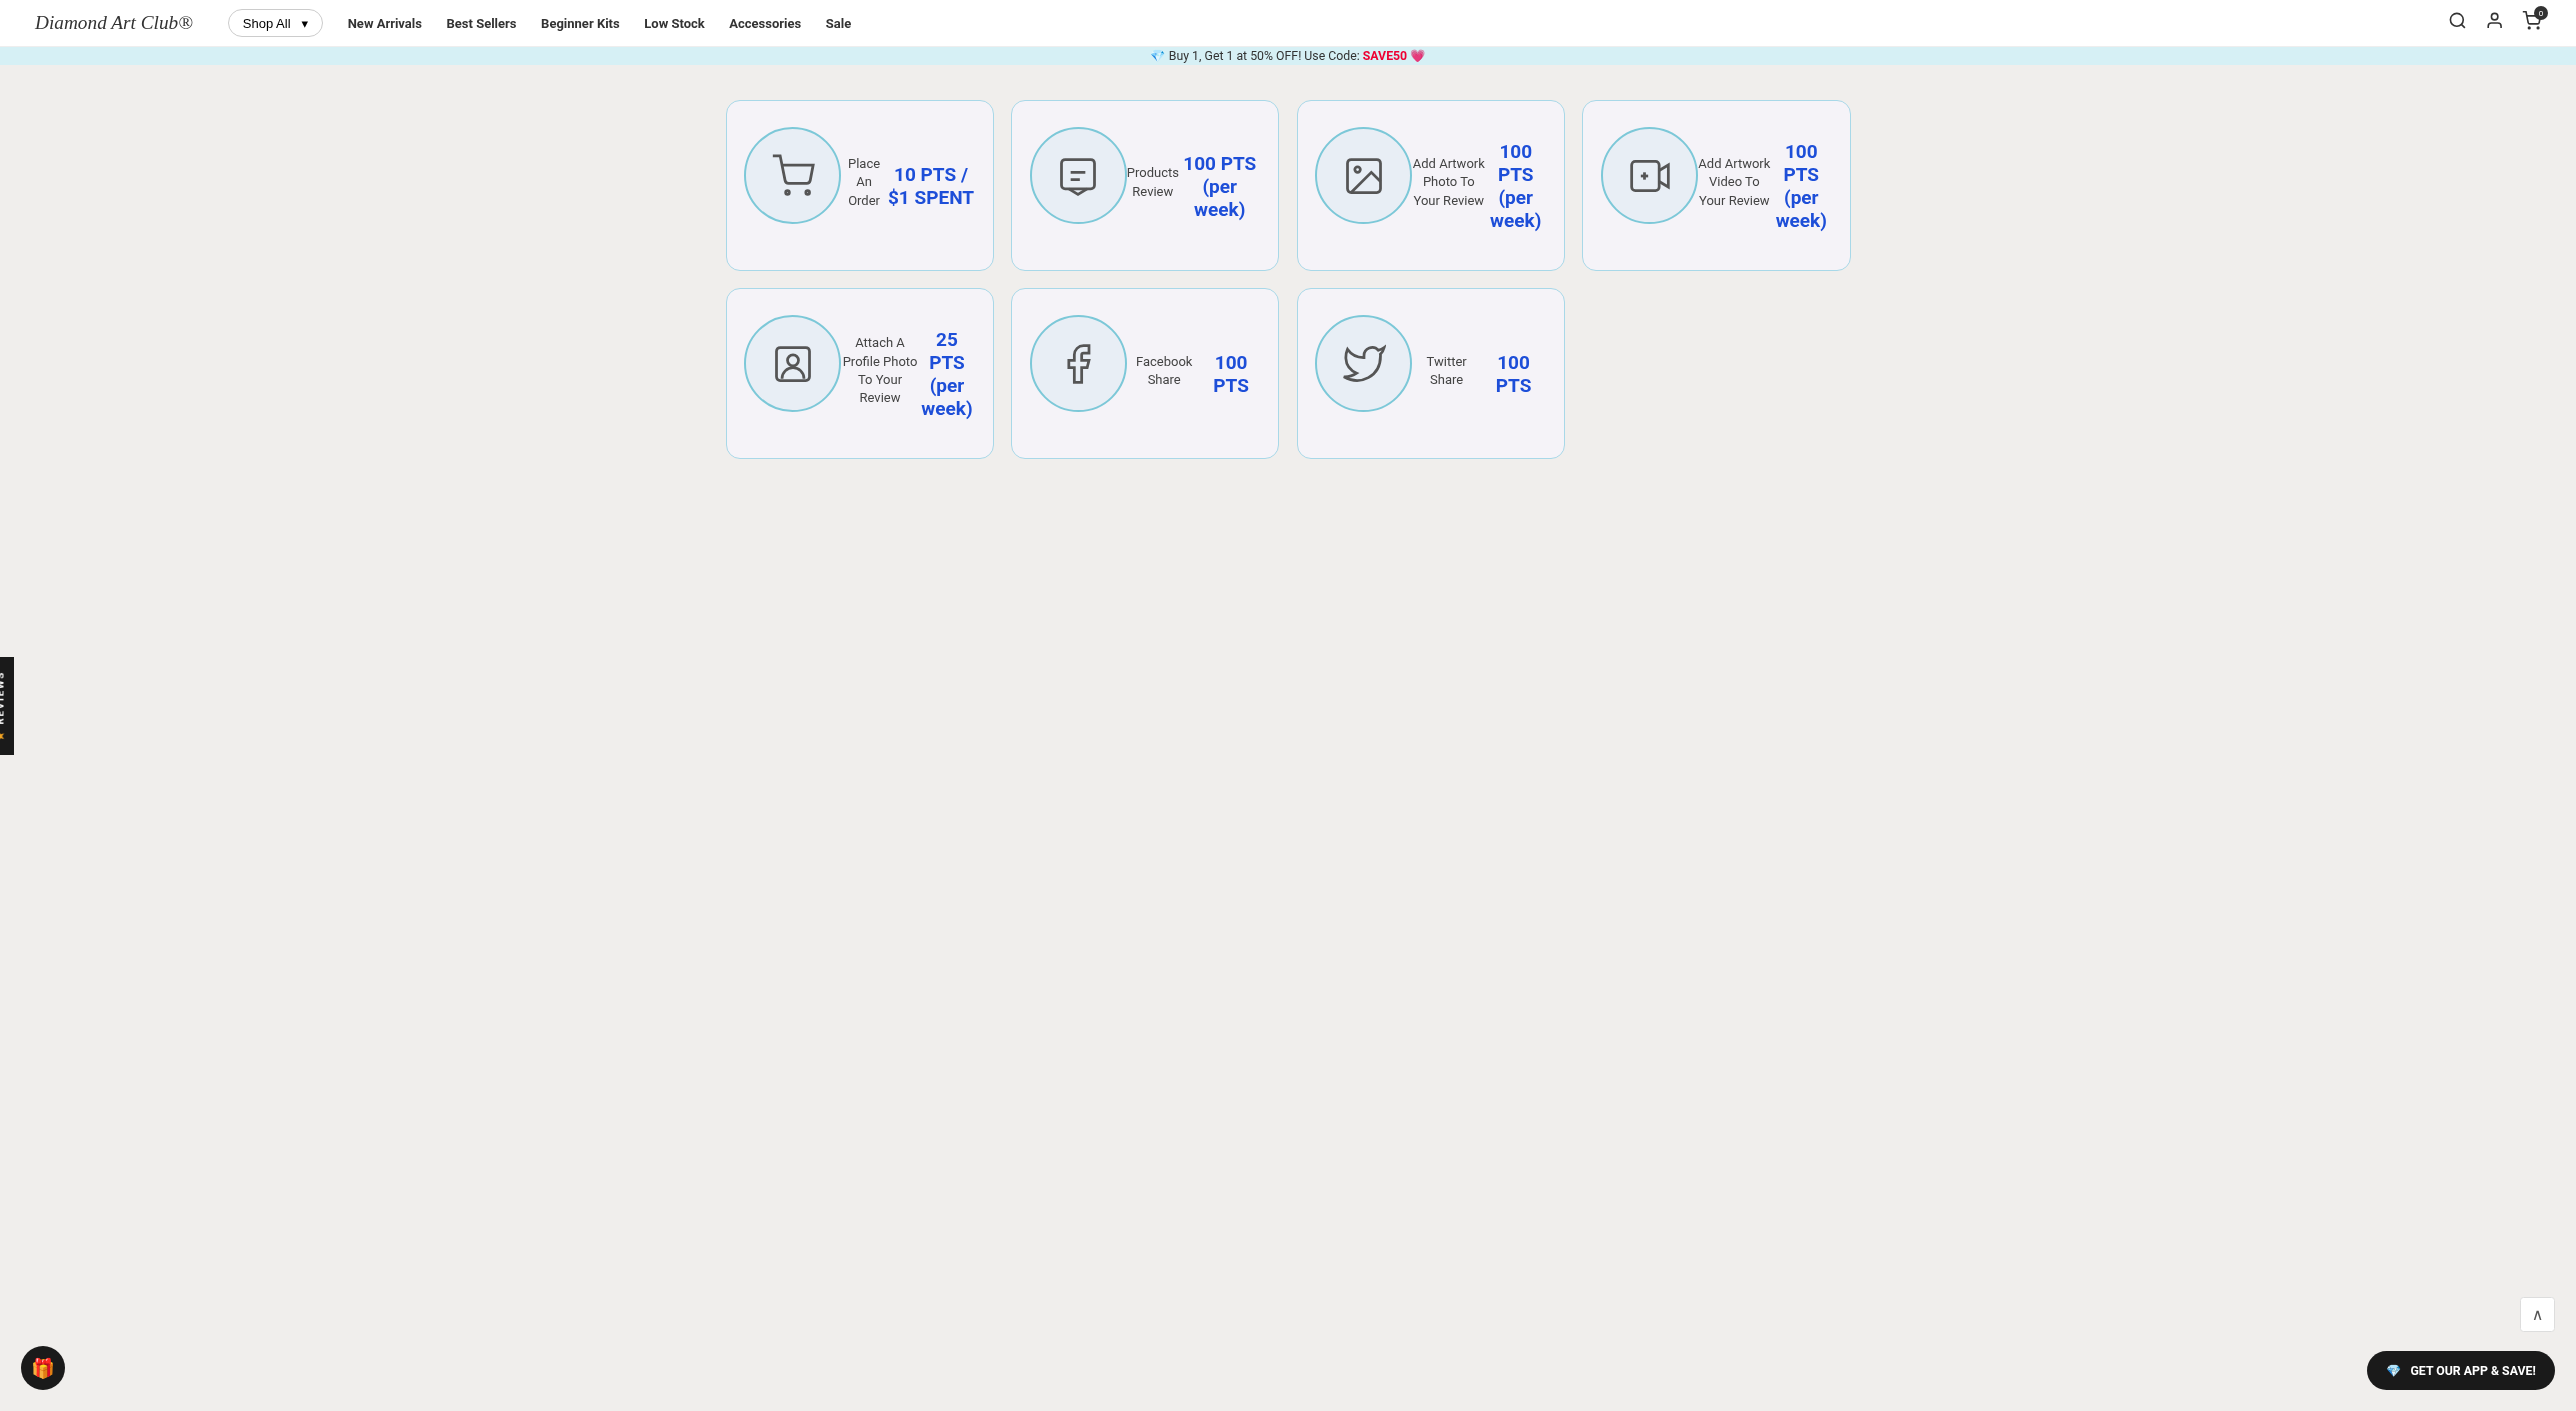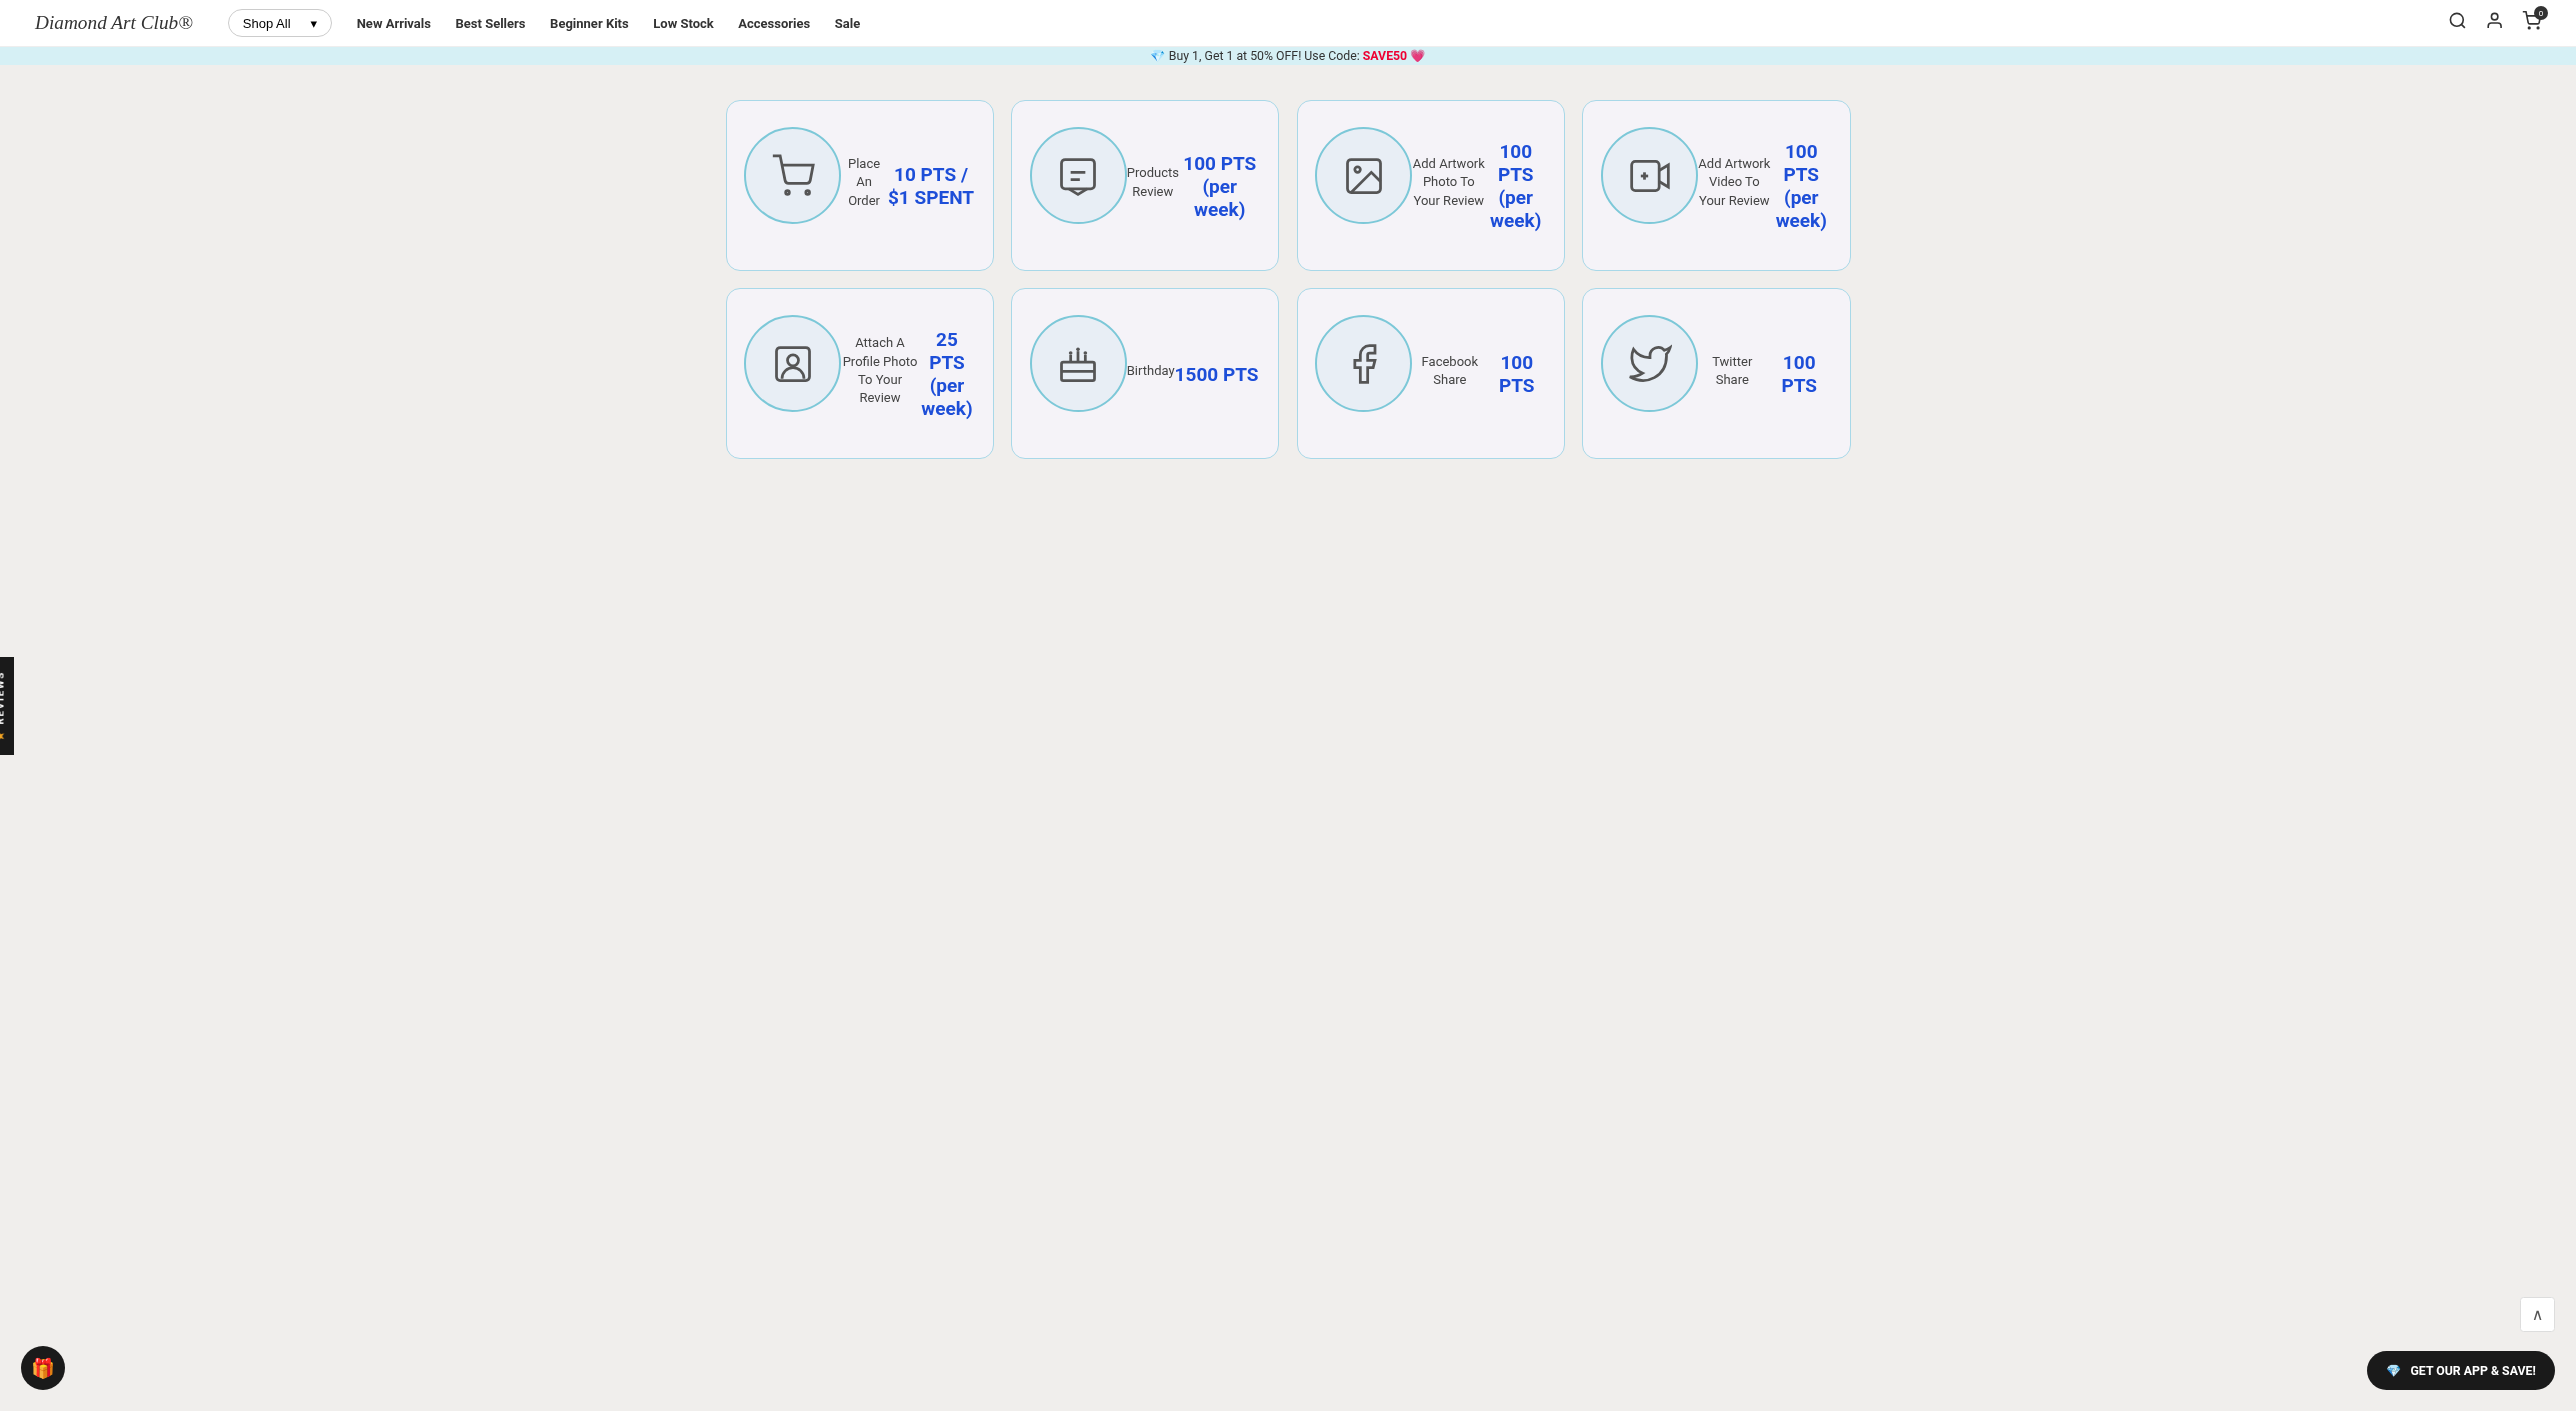--- a/index.html
+++ b/index.html
@@ -36,21 +36,21 @@
     }
     .nav-shop-all {
       border: 1.3px solid #ccc;
       border-radius: 17.6px;
       padding: 5.3px 14px;
       font-size: 13px;
       font-weight: 500;
       cursor: pointer;
       display: flex;
       align-items: center;
-      gap: 20px;
+      gap: 11px;
       background: #fff;
     }
     .nav-link {
       font-size: 13px;
       color: #333;
       cursor: pointer;
       text-decoration: none;
       font-weight: 700;
     }
     .nav-icons {
@@ -348,36 +348,20 @@
         <svg viewBox="0 0 24 24">
             <rect x="3" y="3" width="18" height="18" rx="2"></rect>
             <circle cx="12" cy="10" r="3"></circle>
             <path d="M6 20c0-3.31 2.69-6 6-6s6 2.69 6 6"></path>
           </svg>
       </div>
       <div class="card-label">Attach A Profile Photo To Your Review</div>
       <div class="card-pts">25 PTS (per week)</div>
     </div>
 
-    <div class="reward-card">
-      <div class="icon-circle">
-        <svg viewBox="0 0 24 24">
-          <rect x="3" y="11" width="18" height="10" rx="1"></rect>
-          <path d="M3 16h18"></path>
-          <path d="M8 11V7"></path>
-          <path d="M12 11V5"></path>
-          <path d="M16 11V7"></path>
-          <circle cx="8" cy="6" r="1" fill="#555" stroke="none"></circle>
-          <circle cx="12" cy="4" r="1" fill="#555" stroke="none"></circle>
-          <circle cx="16" cy="6" r="1" fill="#555" stroke="none"></circle>
-        </svg>
-      </div>
-      <div class="card-label">Birthday</div>
-      <div class="card-pts">1500 PTS</div>
-    </div>
 
     <div class="reward-card">
       <div class="icon-circle">
         <svg viewBox="0 0 24 24" fill="none" stroke="#555" stroke-width="1.5">
           <path d="M18 2h-3a5 5 0 0 0-5 5v3H7v4h3v8h4v-8h3l1-4h-4V7a1 1 0 0 1 1-1h3z"></path>
         </svg>
       </div>
       <div class="card-label">Facebook Share</div>
       <div class="card-pts">100 PTS</div>
     </div>

